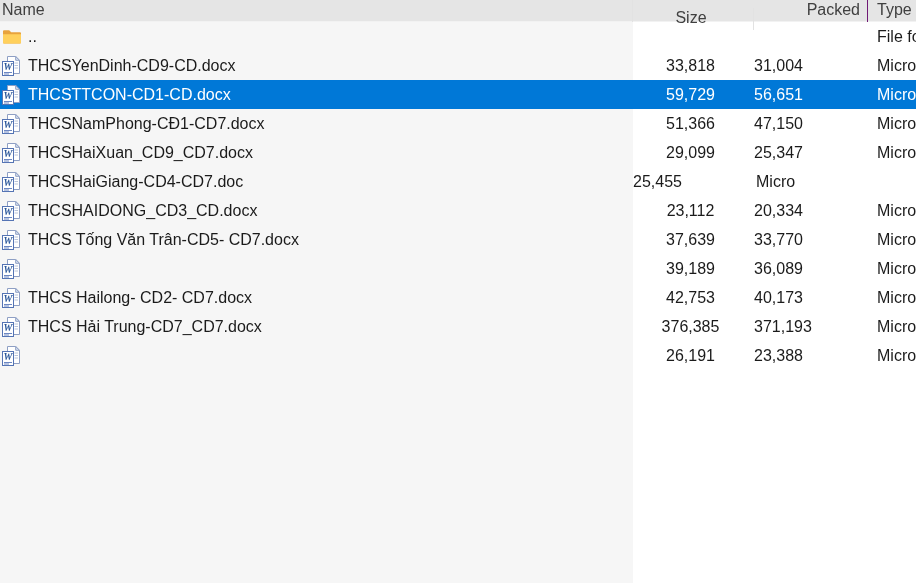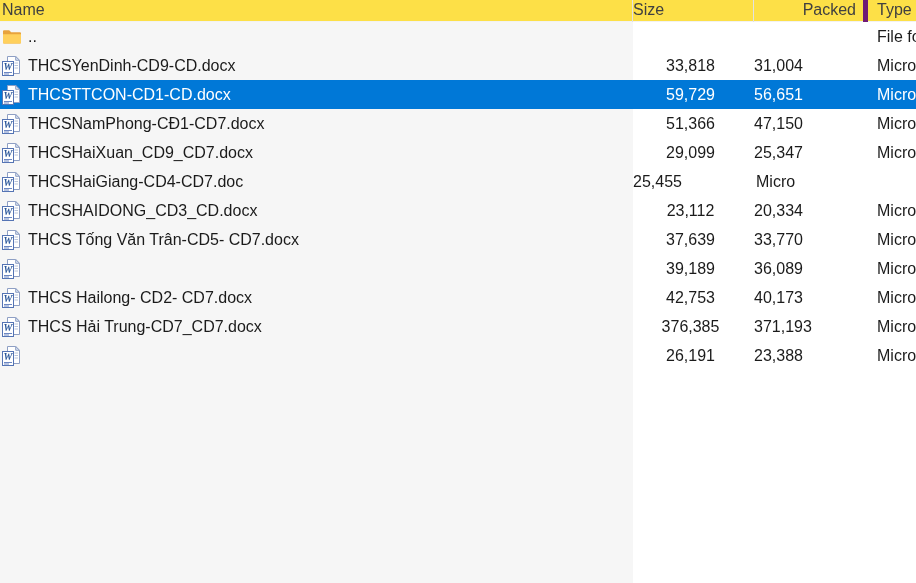--- a/index.html
+++ b/index.html
@@ -16,28 +16,28 @@
   }
   
   .name-col-shade {
     position:absolute; left:0; top:22px; width:633px; height:561px;
     background:#f6f6f6;
   }
   
   .list-header {
     position:absolute; top:0; left:0; width:916px; height:22px;
     display:flex; align-items:flex-start;
-    background:#fde047; color:#404040;
+    background:#e5e5e5; color:#404040;
     line-height:20px; white-space:nowrap;
     border-bottom:1px solid #f2f2f2;
   }
   .hcell { height:22px; }
   .h-name   { width:633px; padding-left:2px;  border-right:1px solid #e2e2e2; }
-  .h-size   { width:121px; padding-right:4px; text-align:left; border-right:1px solid #e2e2e2; }
-  .h-packed { width:114px; padding-right:7px; text-align:right; border-right:5px solid #701a75; }
+  .h-size   { width:121px; padding-right:4px; text-align:center; border-right:1px solid #e2e2e2;margin-top:8px; }
+  .h-packed { width:114px; padding-right:7px; text-align:right; border-right:1px solid #701a75; }
   .h-type   { flex:1; padding-left:9px; overflow:hidden; }
   
   .file-list { position:absolute; top:22px; left:0; width:916px; }
   .row {
     display:flex; align-items:center; height:29px; white-space:nowrap;
   }
   .row.selected { background:#0078d7; color:#ffffff; }
   .cell-name {
     width:633px; display:flex; align-items:center;
     padding-left:2px; overflow:hidden;

